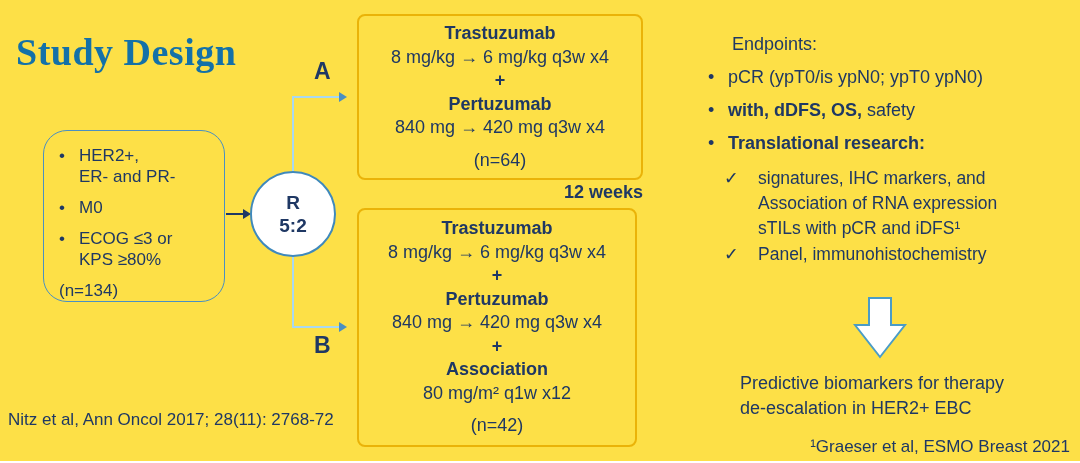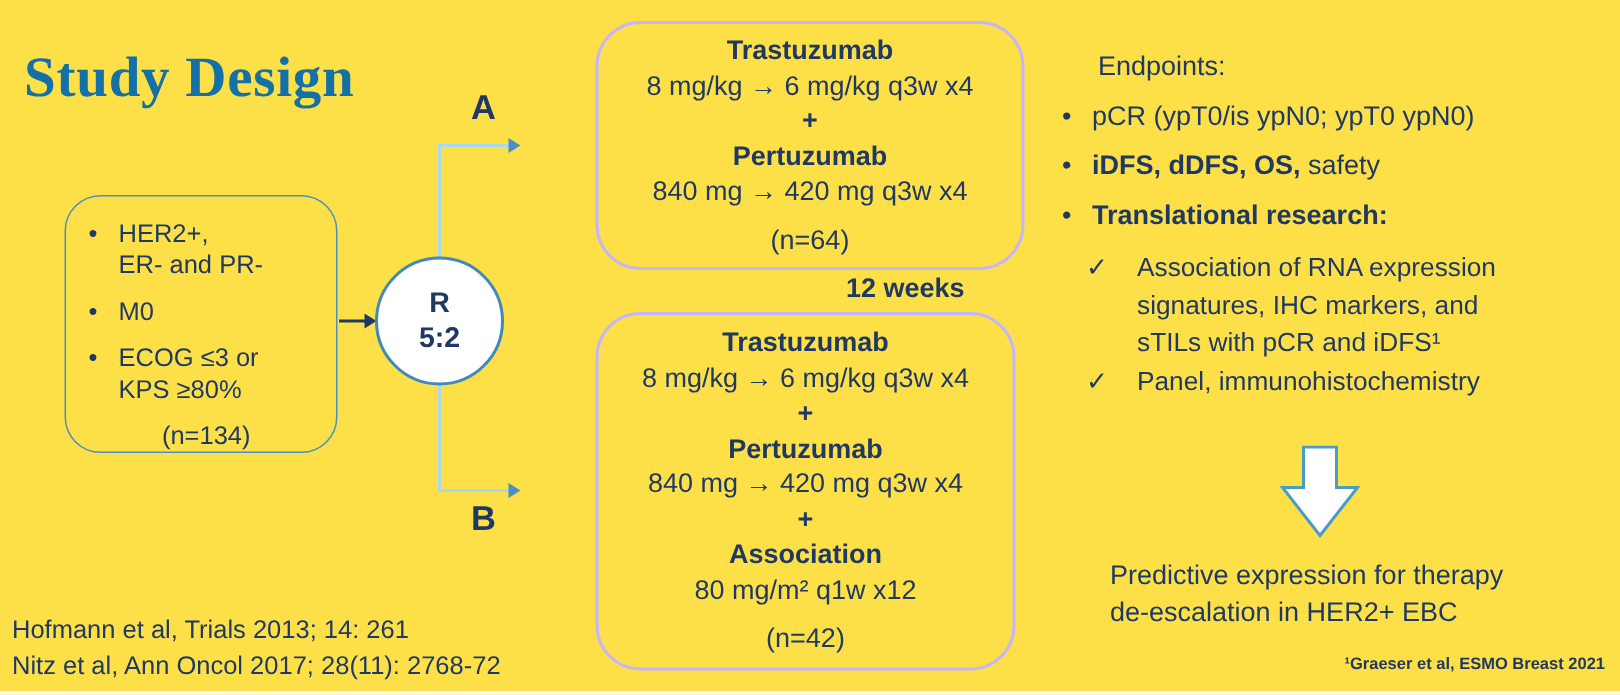--- a/index.html
+++ b/index.html
@@ -32,21 +32,21 @@
     box-sizing: border-box;
     border: 1.5px solid #4A90C2;
     border-radius: 24px;
     padding: 14px 8px 0 15px;
     font-size: 17px;
     line-height: 21px;
   }
   .elig-item { display: flex; margin-bottom: 10px; }
   .glyph-dot { width: 20px; flex: 0 0 20px; }
   .line { display: block; }
-  .elig-n { text-align: center; margin-top: 1px; }
+  .elig-n { text-align: left; margin-top: 1px; }
   
   .conn { position: absolute; background: #A9D8F0; }
   .conn-v      { left: 292px; top: 97px;  width: 2px;  height: 231px; }
   .conn-h-top  { left: 292px; top: 96px;  width: 52px; height: 2px; }
   .conn-h-bot  { left: 292px; top: 326px; width: 52px; height: 2px; }
   .arrowhead {
     position: absolute; width: 0; height: 0;
     border-top: 5px solid transparent;
     border-bottom: 5px solid transparent;
     border-left: 8px solid #4A90C2;
@@ -74,26 +74,26 @@
     font-weight: bold; font-size: 19px; line-height: 23px;
   }
   
   .arm-label { position: absolute; font-weight: bold; font-size: 23px; }
   .label-a { left: 314px; top: 58px; }
   .label-b { left: 314px; top: 332px; }
   
   .arm-box {
     position: absolute;
     box-sizing: border-box;
-    border: 2px solid #c4b5fd;
-    border-radius: 30px;
+    border: 2px solid #eab308;
+    border-radius: 8px;
     display: flex; flex-direction: column;
     align-items: center; justify-content: center;
     text-align: center;
-    font-size: 18px; line-height: 23.5px; margin-left: 40px;
+    font-size: 18px; line-height: 23.5px;
   }
   .box-a { left: 357px; top: 14px;  width: 286px; height: 166px; }
   .box-b { left: 357px; top: 208px; width: 280px; height: 239px; }
   .b { font-weight: bold; }
   .n-label { margin-top: 9px; }
   .duration {
     position: absolute; left: 357px; top: 182px; width: 286px;
     text-align: right; font-weight: bold; font-size: 18px;
   }
   
@@ -105,21 +105,21 @@
   .ep-row-1 { top: 99px; }
   .ep-row-2 { top: 132px; }
   .check-row { position: absolute; left: 724px; display: flex; font-size: 17.5px; line-height: 25px; }
   .check-row-0 { top: 166px; }
   .check-row-1 { top: 242px; }
   .glyph-check { width: 34px; flex: 0 0 34px; }
   
   .down-arrow { position: absolute; left: 853px; top: 297px; }
   
   .outcome { position: absolute; left: 740px; top: 371px; font-size: 18px; line-height: 24.5px; }
-  .footnote { position: absolute; right: 10px; top: 437px; font-size: 11px; font-weight: bold; }
+  .footnote { position: absolute; right: 10px; top: 437px; font-size: 17px; }
 </style>
 </head>
 <body>
 
 <div class="canvas">
 
   <h1 class="title">Study Design</h1>
 
   <div class="elig-box">
     <div class="elig-item">
@@ -179,60 +179,59 @@
     <div class="b">+</div>
     <div class="b">Pertuzumab</div>
     <div>840 mg → 420 mg q3w x4</div>
     <div class="b">+</div>
     <div class="b">Association</div>
     <div>80 mg/m² q1w x12</div>
     <div class="n-label">(n=42)</div>
   </div>
 
   <div class="references">
-    <span class="line">Hofmann et al, Trials 2013; 14: 261</span>
     <span class="line">Nitz et al, Ann Oncol 2017; 28(11): 2768-72</span>
   </div>
 
   <div class="ep-heading">Endpoints:</div>
 
   <div class="ep-row ep-row-0">
     <span class="glyph-dot">•</span>
     <span><span class="b"></span><span>pCR (ypT0/is ypN0; ypT0 ypN0)</span></span>
   </div>
   <div class="ep-row ep-row-1">
     <span class="glyph-dot">•</span>
-    <span><span class="b">iDFS, dDFS, OS,</span><span> safety</span></span>
+    <span><span class="b">with, dDFS, OS,</span><span> safety</span></span>
   </div>
   <div class="ep-row ep-row-2">
     <span class="glyph-dot">•</span>
     <span><span class="b">Translational research:</span><span></span></span>
   </div>
 
   <div class="check-row check-row-0">
     <span class="glyph-check">✓</span>
     <span>
+      <span class="line">signatures, IHC markers, and</span>
       <span class="line">Association of RNA expression</span>
-      <span class="line">signatures, IHC markers, and</span>
       <span class="line">sTILs with pCR and iDFS¹</span>
     </span>
   </div>
   <div class="check-row check-row-1">
     <span class="glyph-check">✓</span>
     <span>
       <span class="line">Panel, immunohistochemistry</span>
     </span>
   </div>
 
   <div class="down-arrow">
     <svg width="54" height="62" viewBox="0 0 54 62">
       <polygon points="16,1 38,1 38,28 52,28 27,60 2,28 16,28" fill="#ffffff" stroke="#4A9CC7" stroke-width="2" stroke-linejoin="miter"></polygon>
     </svg>
   </div>
 
   <div class="outcome">
-    <span class="line">Predictive expression for therapy</span>
+    <span class="line">Predictive biomarkers for therapy</span>
     <span class="line">de-escalation in HER2+ EBC</span>
   </div>
 
   <div class="footnote">¹Graeser et al, ESMO Breast 2021</div>
 
 </div>
 
 </body></html>

